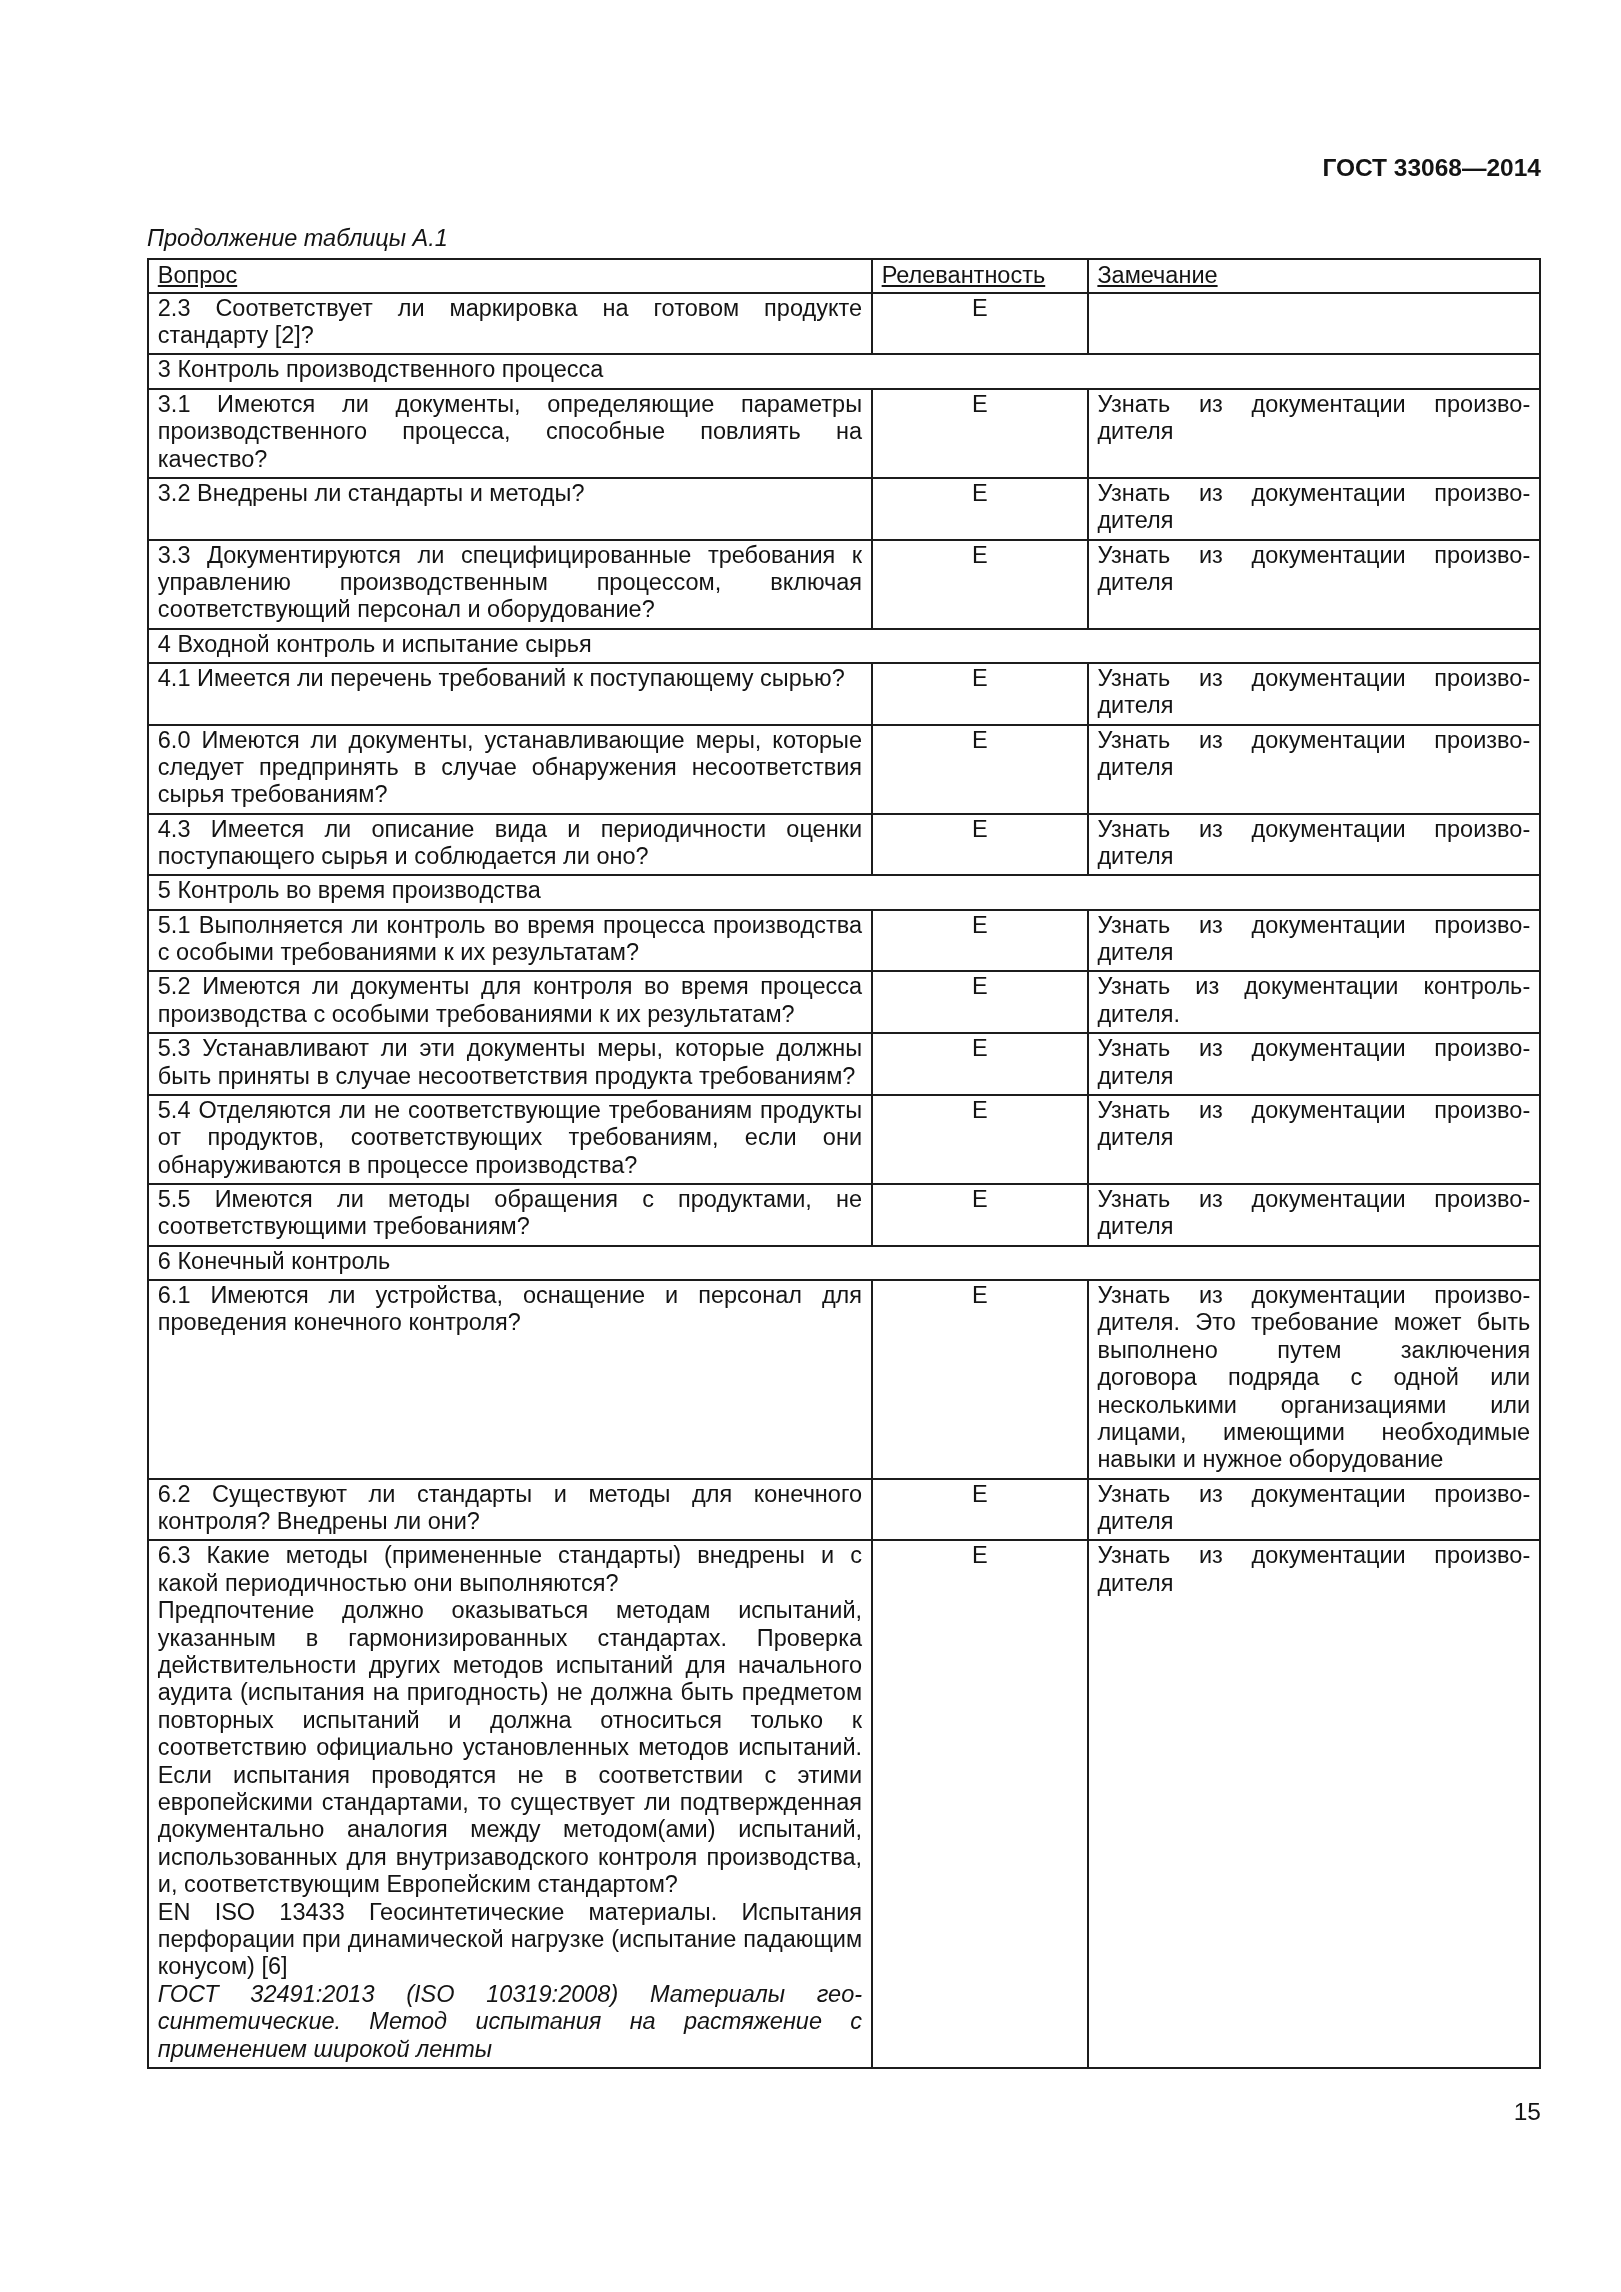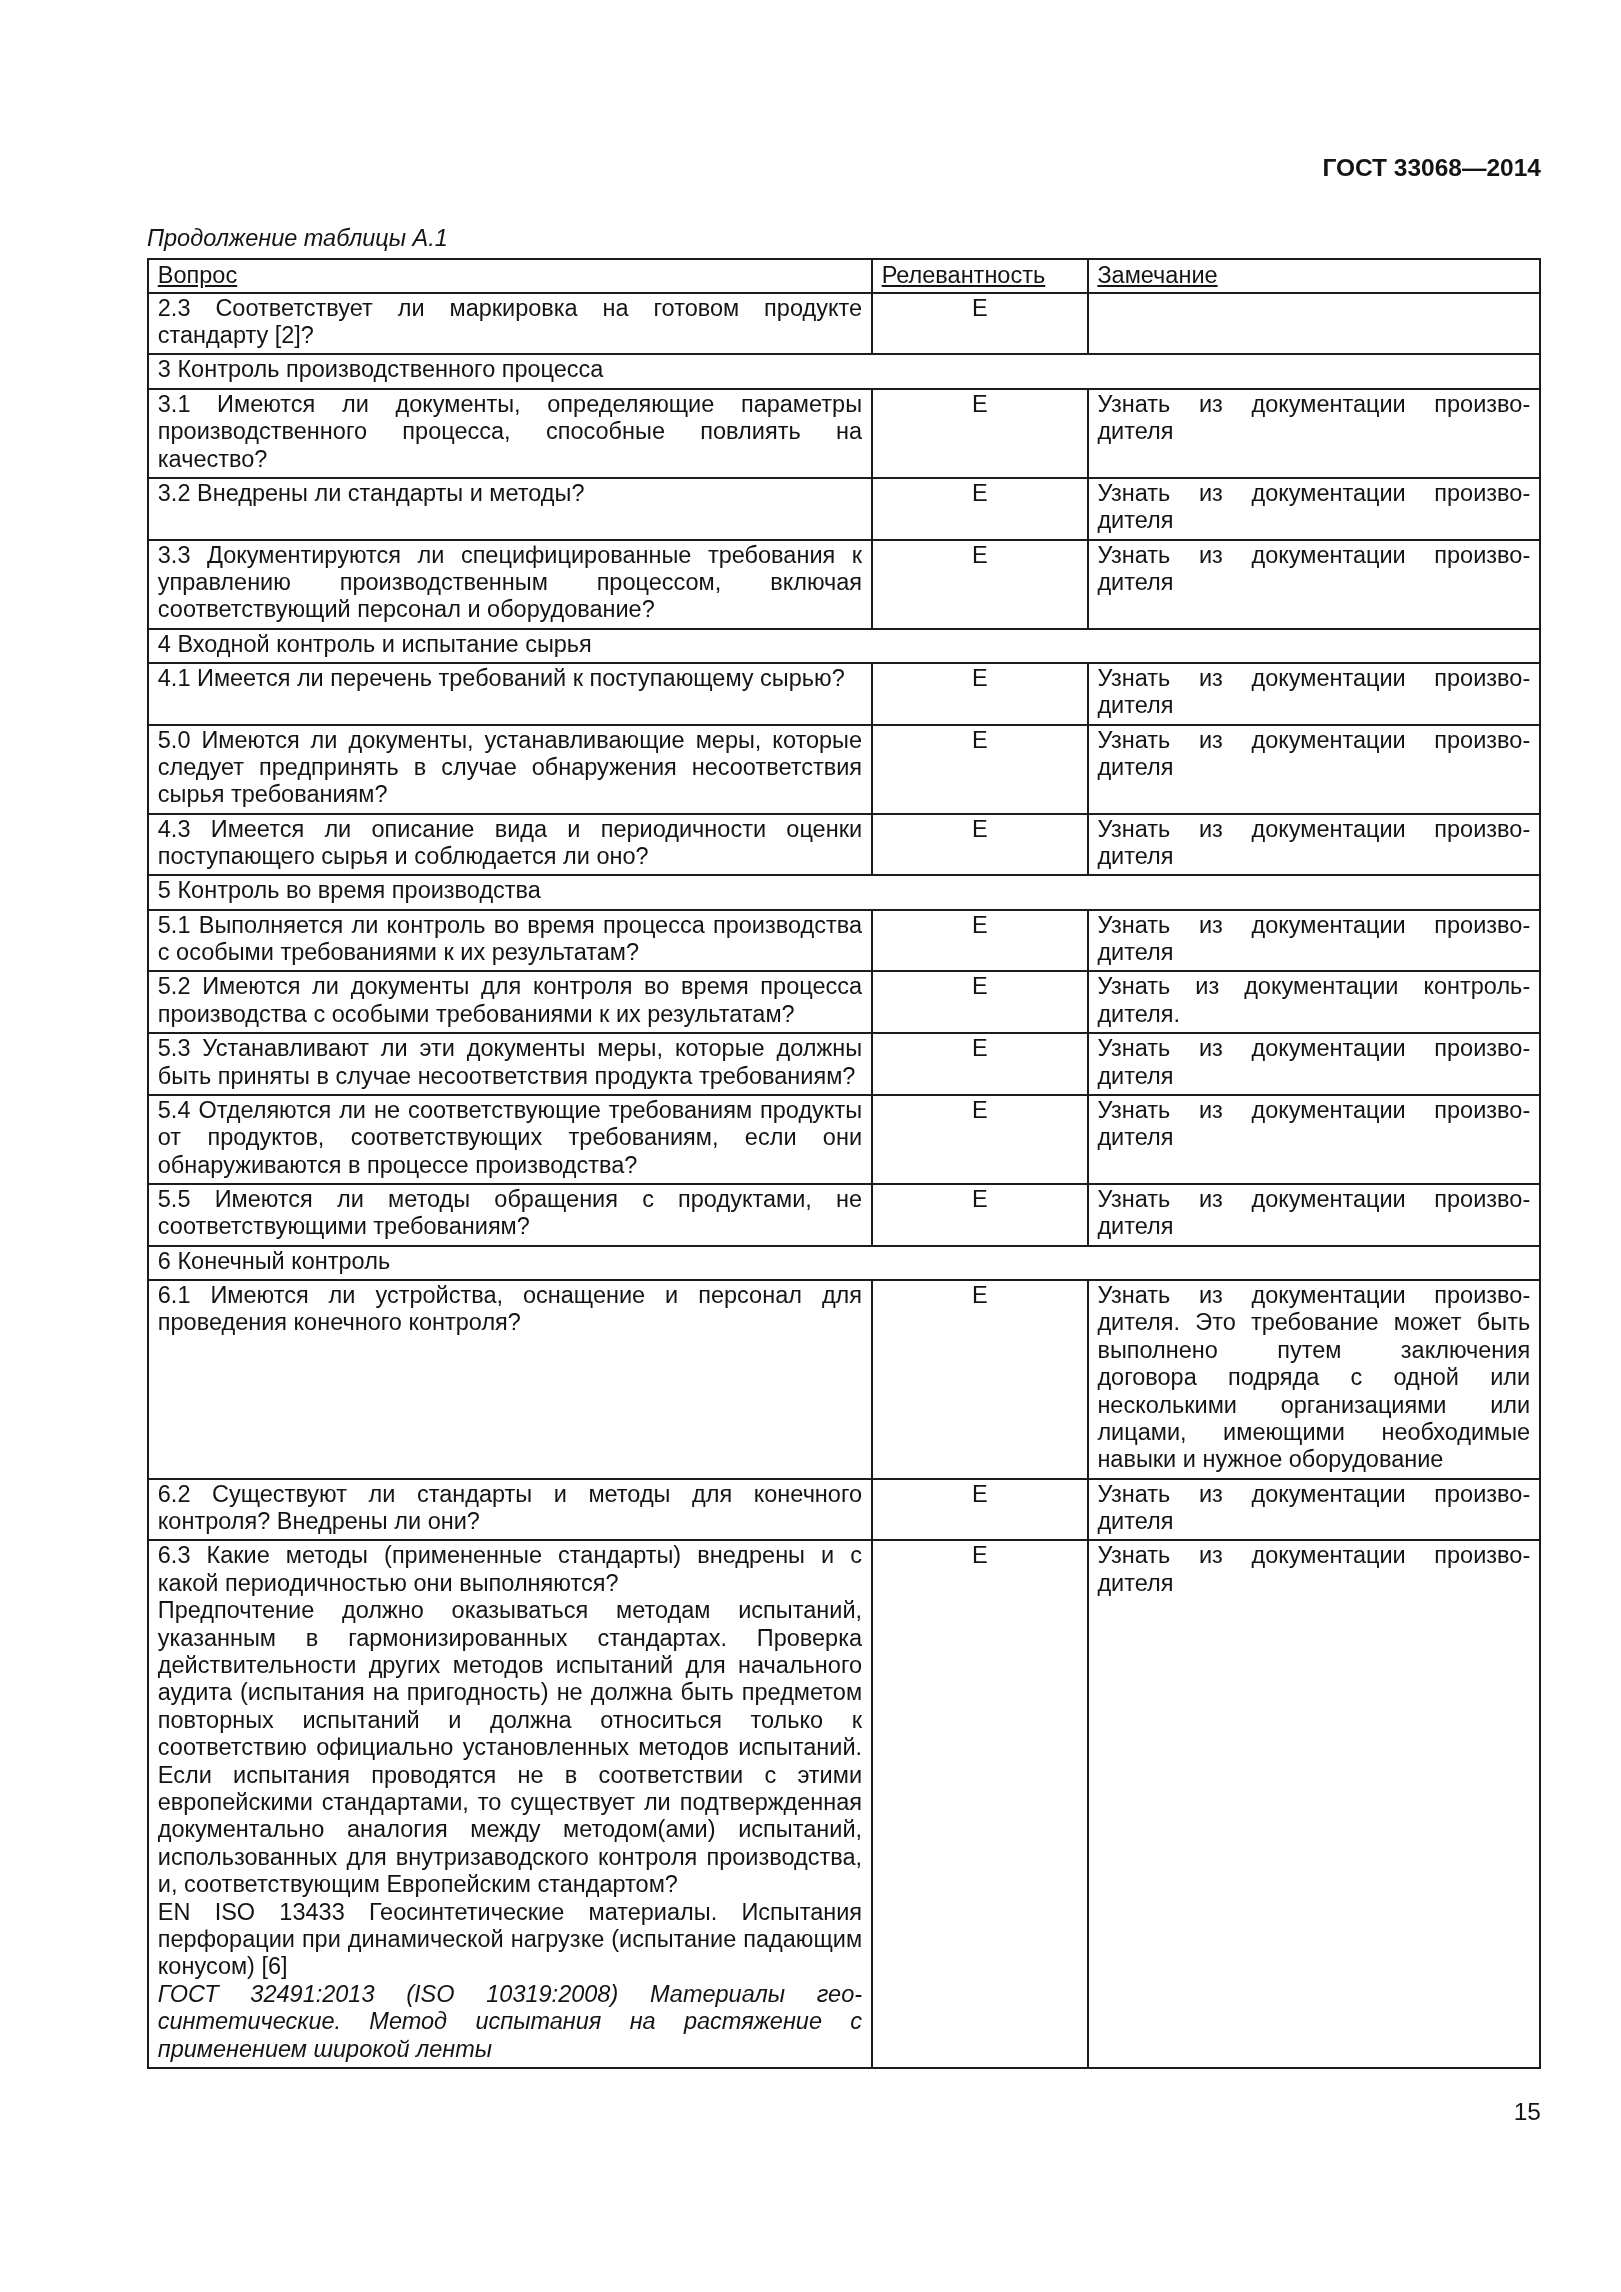--- a/index.html
+++ b/index.html
@@ -128,21 +128,21 @@
           </tr>
           <tr>
             <td class="q-cell">
               <div class="para">4.1 Имеется ли перечень требований к поступающему сырью?</div>
             </td>
             <td class="rel-cell">Е</td>
             <td class="remark-cell">Узнать из документации произво­дителя</td>
           </tr>
           <tr>
             <td class="q-cell">
-              <div class="para">5.0 Имеются ли документы, устанавливающие меры, которые следует предпринять в случае обнаружения несоответствия сырья требованиям?</div>
+              <div class="para">6.0 Имеются ли документы, устанавливающие меры, которые следует предпринять в случае обнаружения несоответствия сырья требованиям?</div>
             </td>
             <td class="rel-cell">Е</td>
             <td class="remark-cell">Узнать из документации произво­дителя</td>
           </tr>
           <tr>
             <td class="q-cell">
               <div class="para">4.3 Имеется ли описание вида и периодичности оценки поступающего сырья и соблюдается ли оно?</div>
             </td>
             <td class="rel-cell">Е</td>
             <td class="remark-cell">Узнать из документации произво­дителя</td>

